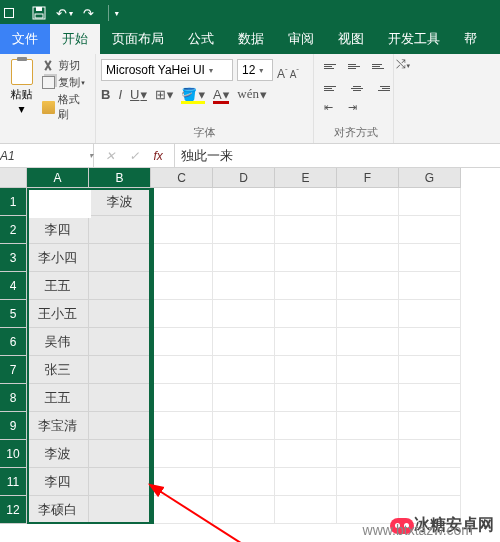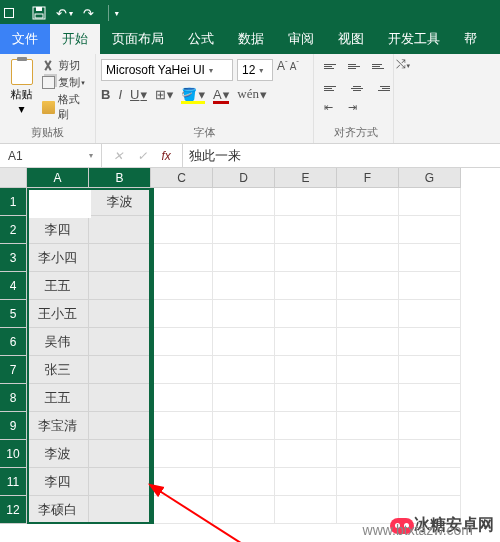--- a/index.html
+++ b/index.html
@@ -32,21 +32,21 @@
   .clip-side { display:flex; flex-direction:column; justify-content:space-around; padding-left:4px; }
   .clip-side-item { font-size: 11px; color:#444; display:flex; align-items:center; margin: 1px 0; }
   .clip-side-item .ic { width:13px; height:13px; margin-right:3px; display:inline-block; }
   .ic-cut { position:relative; }
   .ic-cut::before, .ic-cut::after { content:""; position:absolute; width:2px; height:11px; background:#666; left:5px; top:1px;}
   .ic-cut::before { transform: rotate(30deg);} .ic-cut::after { transform: rotate(-30deg);}
   .ic-copy { border:1px solid #888; width:10px; height:11px; box-shadow: 2px -2px 0 #ccc; }
   .ic-fmt { background: linear-gradient(#f2c14e,#d9a43b); border-radius:1px; }
 
   .font-group { width: 218px; }
-  .font-row1 { display:flex; gap:4px; align-items:flex-start; padding:2px 0; }
+  .font-row1 { display:flex; gap:4px; align-items:flex-end; padding:2px 0; }
   .combo { background:#fff; border:1px solid #c4c4c4; height:22px; display:flex; align-items:center; padding:0 4px; font-size:12px;}
   .combo .dd { font-size:8px; margin-left:4px; color:#666;}
   .font-size-ctl { display:flex; align-items:center; gap:2px; color:#555;}
   .fs-btn { font-size:12px; position:relative;}
   .fs-sup { font-size:8px; position:relative; top:-4px;}
   .font-row2 { display:flex; gap:8px; align-items:center; padding-top:3px; color:#555;}
   .font-row2 .b { font-weight:bold; }
   .font-row2 .i { font-style:italic; }
   .font-row2 .u { text-decoration: underline; }
   .font-row2 span { font-size:13px; display:inline-flex; align-items:center;}
@@ -58,21 +58,21 @@
 
   .align-group { width: 80px; padding-left:10px; }
   .align-grid { display:grid; grid-template-columns: repeat(3, 18px) 30px; grid-template-rows: 18px 18px 18px; gap:4px 6px; color:#555; font-size:13px;}
   .align-ic { display:flex; flex-direction:column; justify-content:center; gap:1px;}
   .align-ic b { display:block; height:1px; background:#555;}
   .rotate-ic { font-size:12px; }
   .indent-ic { font-size:11px; }
 
   
   .fbar-row { display:flex; height:24px; border-bottom:1px solid #d4d4d4; align-items:stretch; background:#fff;}
-  .name-box { width:102px; border-right:1px solid #d4d4d4; display:flex; align-items:center; padding:0 8px; font-size:12px; color:#444; justify-content:space-between;}
+  .name-box { width:94px; border-right:1px solid #d4d4d4; display:flex; align-items:center; padding:0 0; font-size:12px; color:#444; justify-content:space-between;font-style:italic;}
   .name-box .dd { font-size:8px; color:#888;}
   .fbar-mid { width:80px; display:flex; align-items:center; justify-content:center; gap:14px; color:#bbb; font-style:italic;}
   .fbar-mid .fx { color:#7f1d1d; font-style: italic; font-size:12px;}
   .fbar-input { flex:1; display:flex; align-items:center; padding:0 6px; border-left:1px solid #d4d4d4; font-size:13px; color:#333;}
 
   
   .sheet-wrap { position:relative; }
   .sheet { display:grid; grid-template-columns: 27px repeat(7, 62px); }
   .corner { background:#e6e6e6; border-right:1px solid #ccc; border-bottom:1px solid #ccc; height:20px;}
   .col-h { background:#e6e6e6; border-right:1px solid #ccc; border-bottom:1px solid #ccc; text-align:center; font-size:12px; color:#444; height:20px; line-height:20px;}
@@ -150,21 +150,20 @@
             <span class="ic ic-copy"></span>
             <span>复制</span>
             <span class="mini-dd">▾</span>
           </div>
         <div class="clip-side-item">
             <span class="ic ic-fmt"></span>
             <span>格式刷</span>
           </div>
       </div>
     </div>
-    <div class="ribbon-group-label">剪贴板</div>
   </div>
 
   <div class="ribbon-group font-group">
     <div>
       <div class="font-row1">
         <div class="combo" style="width:132px">
             <span>Microsoft YaHei UI</span>
             <span class="dd">▾</span>
           </div>
         <div class="combo" style="width:36px">

